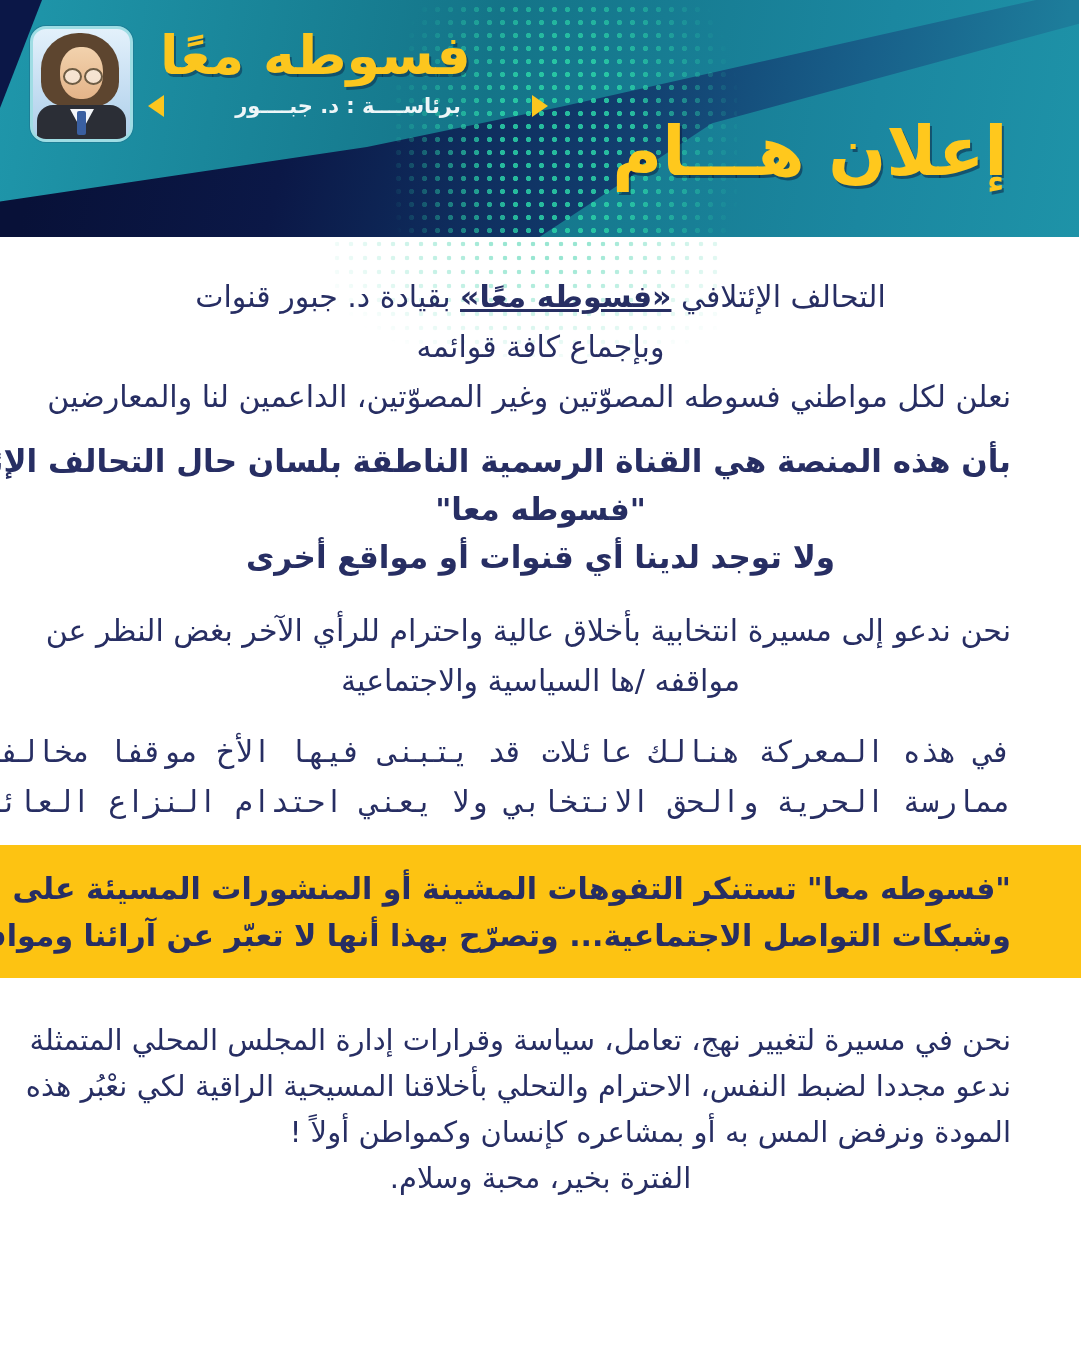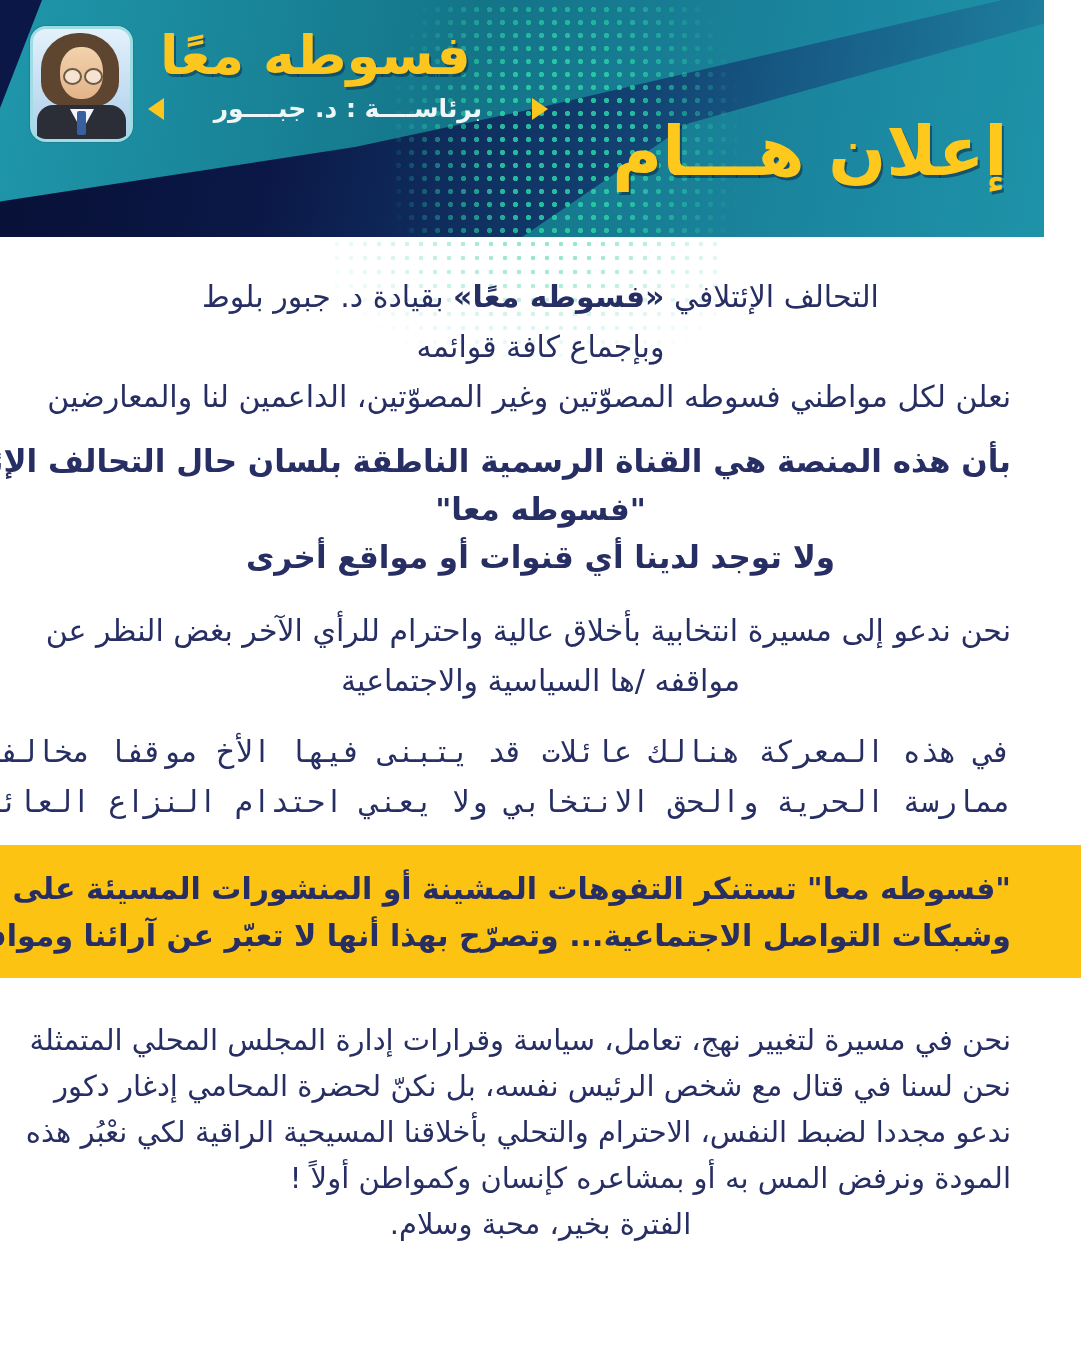--- a/index.html
+++ b/index.html
@@ -4,20 +4,21 @@
 <style>
   html,body{margin:0;padding:0;}
   body{
     width:1081px;height:1351px;position:relative;overflow:hidden;
     background:#ffffff;font-family:"DejaVu Sans",sans-serif;direction:rtl;
   }
   
   .header{
     position:absolute;left:0;top:0;width:1044px;height:237px;overflow:hidden;
     background:linear-gradient(100deg,#1f97ab 0%,#147488 45%,#1b87a0 80%,#1e93a8 100%);
+    padding-left:35px;
   }
   .navy-band{
     position:absolute;inset:0;
     background:linear-gradient(102deg,#081138 6%,#0b1847 28%,#113a6b 55%,#18608a 78%,#1d7d9b 95%);
     clip-path:polygon(0 100%,0 85%,34% 62%,52% 45%,96% 0,100% 0,100% 10%,66% 52%,50% 100%);
   }
   .corner-triangle{
     position:absolute;top:0;left:0;width:42px;height:108px;background:#0b1747;
     clip-path:polygon(0 0,100% 0,0 100%);
   }
@@ -50,36 +51,36 @@
   .avatar .tie{position:absolute;bottom:4px;left:44px;width:9px;height:24px;background:#3a5fa0;border-radius:2px;}
   
   .title{
     position:absolute;left:160px;top:24px;white-space:nowrap;
     font-size:54px;font-weight:bold;color:#fcc61e;
     text-shadow:2px 3px 0 rgba(8,16,48,.4);
   }
   .byline{
     position:absolute;left:148px;top:94px;width:400px;direction:ltr;
     display:flex;align-items:center;justify-content:space-between;gap:11px;
-    color:#eef6f8;font-size:25px;font-weight:bold;
+    color:#eef6f8;font-size:21px;font-weight:bold;
   }
   .byline .label{flex:1;text-align:center;letter-spacing:1px;}
   .tri{width:0;height:0;border-style:solid;}
   .tri-left{border-width:11px 16px 11px 0;border-color:transparent #fcc61e transparent transparent;}
   .tri-right{border-width:11px 0 11px 16px;border-color:transparent transparent transparent #fcc61e;}
   .announcement{
     position:absolute;left:570px;top:112px;width:480px;text-align:center;white-space:nowrap;
     font-size:68px;font-weight:bold;color:#ffc81d;
     text-shadow:2px 3px 0 rgba(8,16,48,.45);
   }
   
   .pg{position:absolute;left:70px;right:70px;color:#272e63;}
   .pg .line{white-space:nowrap;}
   .p1{top:272px;font-size:30px;line-height:50px;text-align:center;}
-  .p1 .em{font-weight:bold;}
+  .p1 .em{font-weight:bold;text-decoration:underline;}
   .p2{top:437px;font-size:31px;line-height:48px;font-weight:bold;text-align:center;}
   .p3{top:606px;font-size:30px;line-height:50px;text-align:center;}
   .p4{top:729px;font-size:30px;line-height:50px;text-align:center;font-family:Liberation Mono, monospace;}
   .highlight{
     position:absolute;left:0;right:0;top:845px;height:133px;box-sizing:border-box;
     background:#fdc312;color:#272e63;padding:20px 70px 0;
     font-size:30px;line-height:47px;font-weight:bold;text-align:center;
   }
   .highlight .line{white-space:nowrap;}
   .p5{top:988px;font-size:29px;line-height:46px;text-align:right;margin-top:29px;}
@@ -111,21 +112,21 @@
     <span class="tri tri-right"></span>
   </div>
 
   <div class="announcement">إعلان هـــام</div>
 </div>
 
 <div class="halftone-below"></div>
 
 <div class="pg p1">
   <div class="line">
-    <span>التحالف الإئتلافي </span><span class="em">«فسوطه معًا»</span><span> بقيادة د. جبور بلوط</span>
+    <span>التحالف الإئتلافي </span><span class="em">«فسوطه معًا»</span><span> بقيادة د. جبور قنوات</span>
   </div>
   <div class="line">وبإجماع كافة قوائمه</div>
   <div class="line">نعلن لكل مواطني فسوطه المصوّتين وغير المصوّتين، الداعمين لنا والمعارضين</div>
 </div>
 
 <div class="pg p2">
   <div class="line">بأن هذه المنصة هي القناة الرسمية الناطقة بلسان حال التحالف الإئتلافي</div>
   <div class="line">"فسوطه معا"</div>
   <div class="line">ولا توجد لدينا أي قنوات أو مواقع أخرى</div>
 </div>
@@ -140,17 +141,16 @@
   <div class="line">ممارسة الحرية والحق الانتخابي ولا يعني احتدام النزاع العائلي داخل البيت نفسه.</div>
 </div>
 
 <div class="highlight">
   <div class="line">"فسوطه معا" تستنكر التفوهات المشينة أو المنشورات المسيئة على المواقع</div>
   <div class="line">وشبكات التواصل الاجتماعية... وتصرّح بهذا أنها لا تعبّر عن آرائنا ومواقفنا إطلاقا.</div>
 </div>
 
 <div class="pg p5">
   <div class="line">نحن في مسيرة لتغيير نهج، تعامل، سياسة وقرارات إدارة المجلس المحلي المتمثلة</div>
-  <div class="line">نحن لسنا في قتال مع شخص الرئيس نفسه، بل نكنّ لحضرة المحامي إدغار دكور</div>
   <div class="line">ندعو مجددا لضبط النفس، الاحترام والتحلي بأخلاقنا المسيحية الراقية لكي نعْبُر هذه</div>
   <div class="line">المودة ونرفض المس به أو بمشاعره كإنسان وكمواطن أولاً !</div>
   <div class="line centered">الفترة بخير، محبة وسلام.</div>
 </div>
 
 </body></html>

